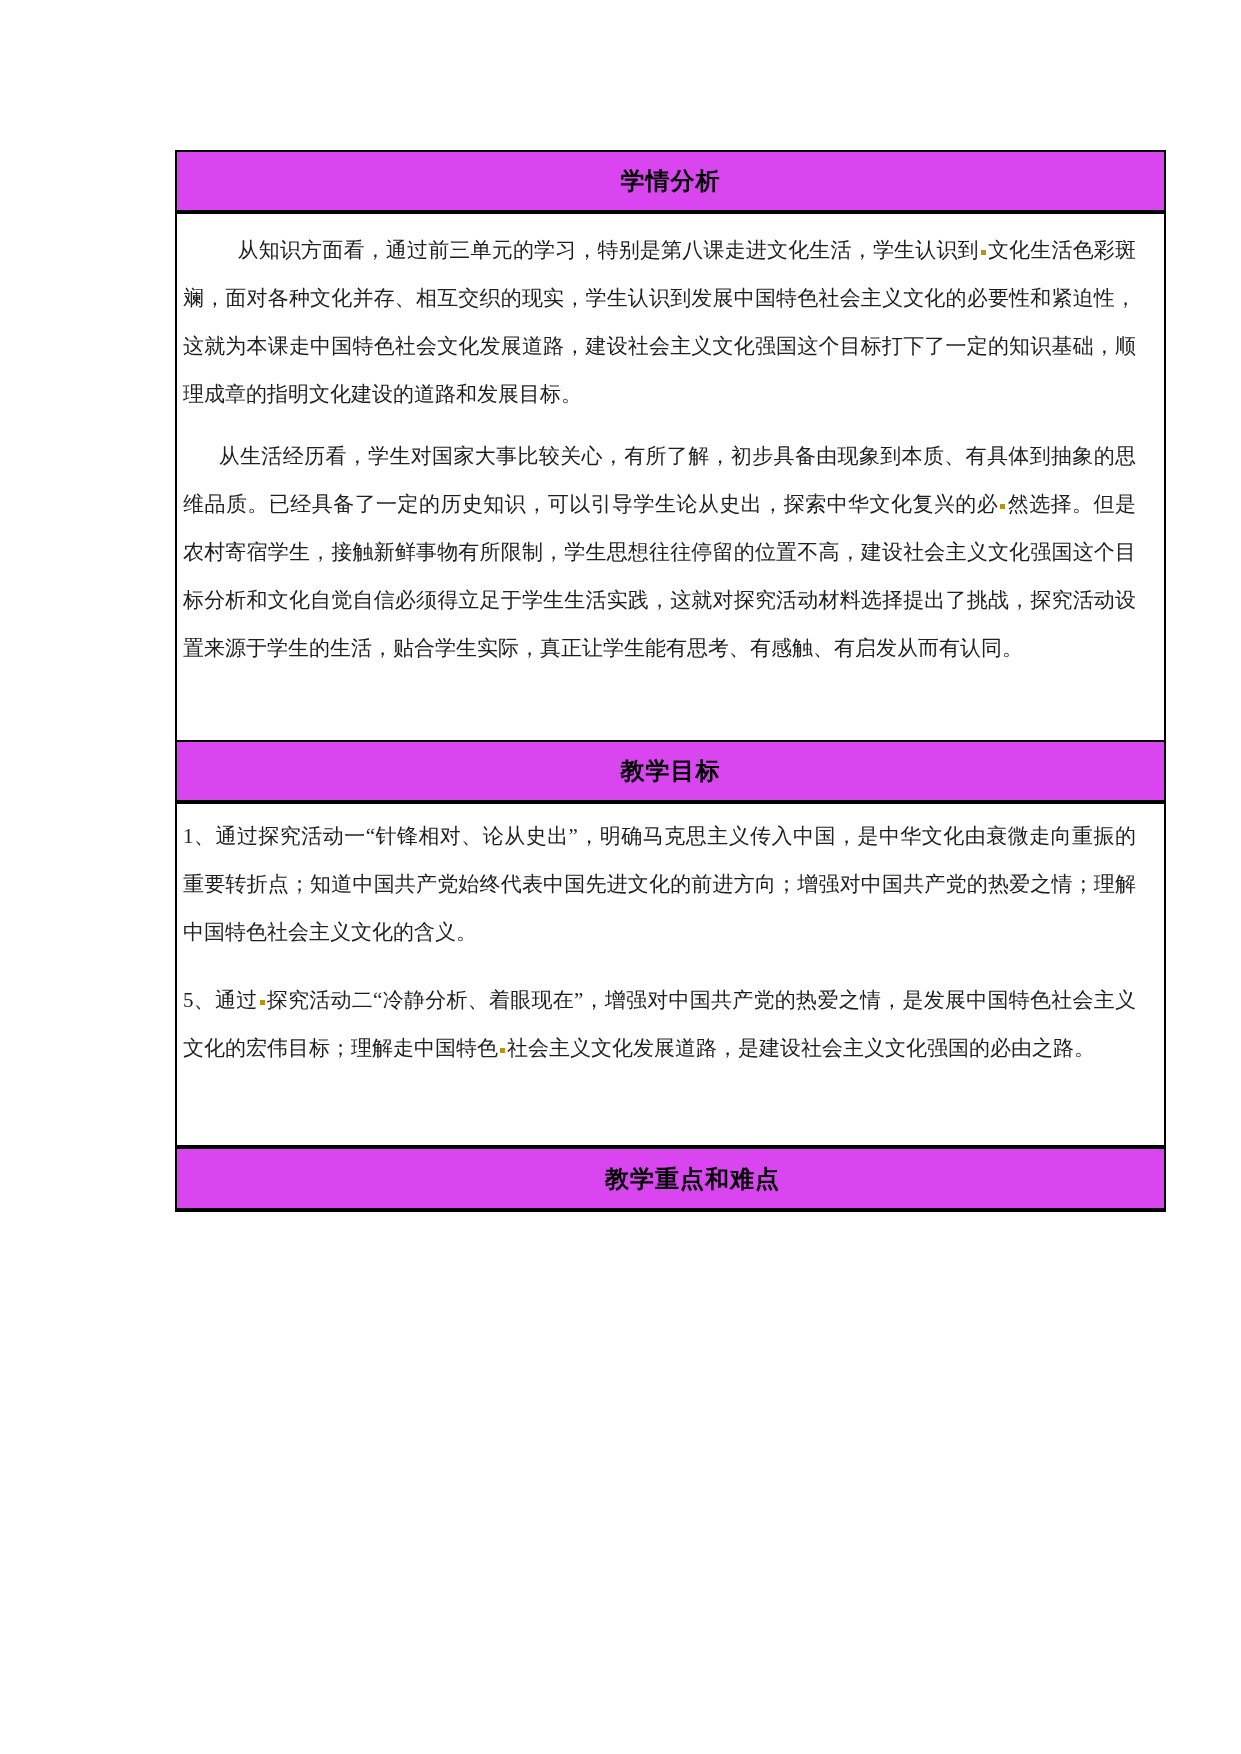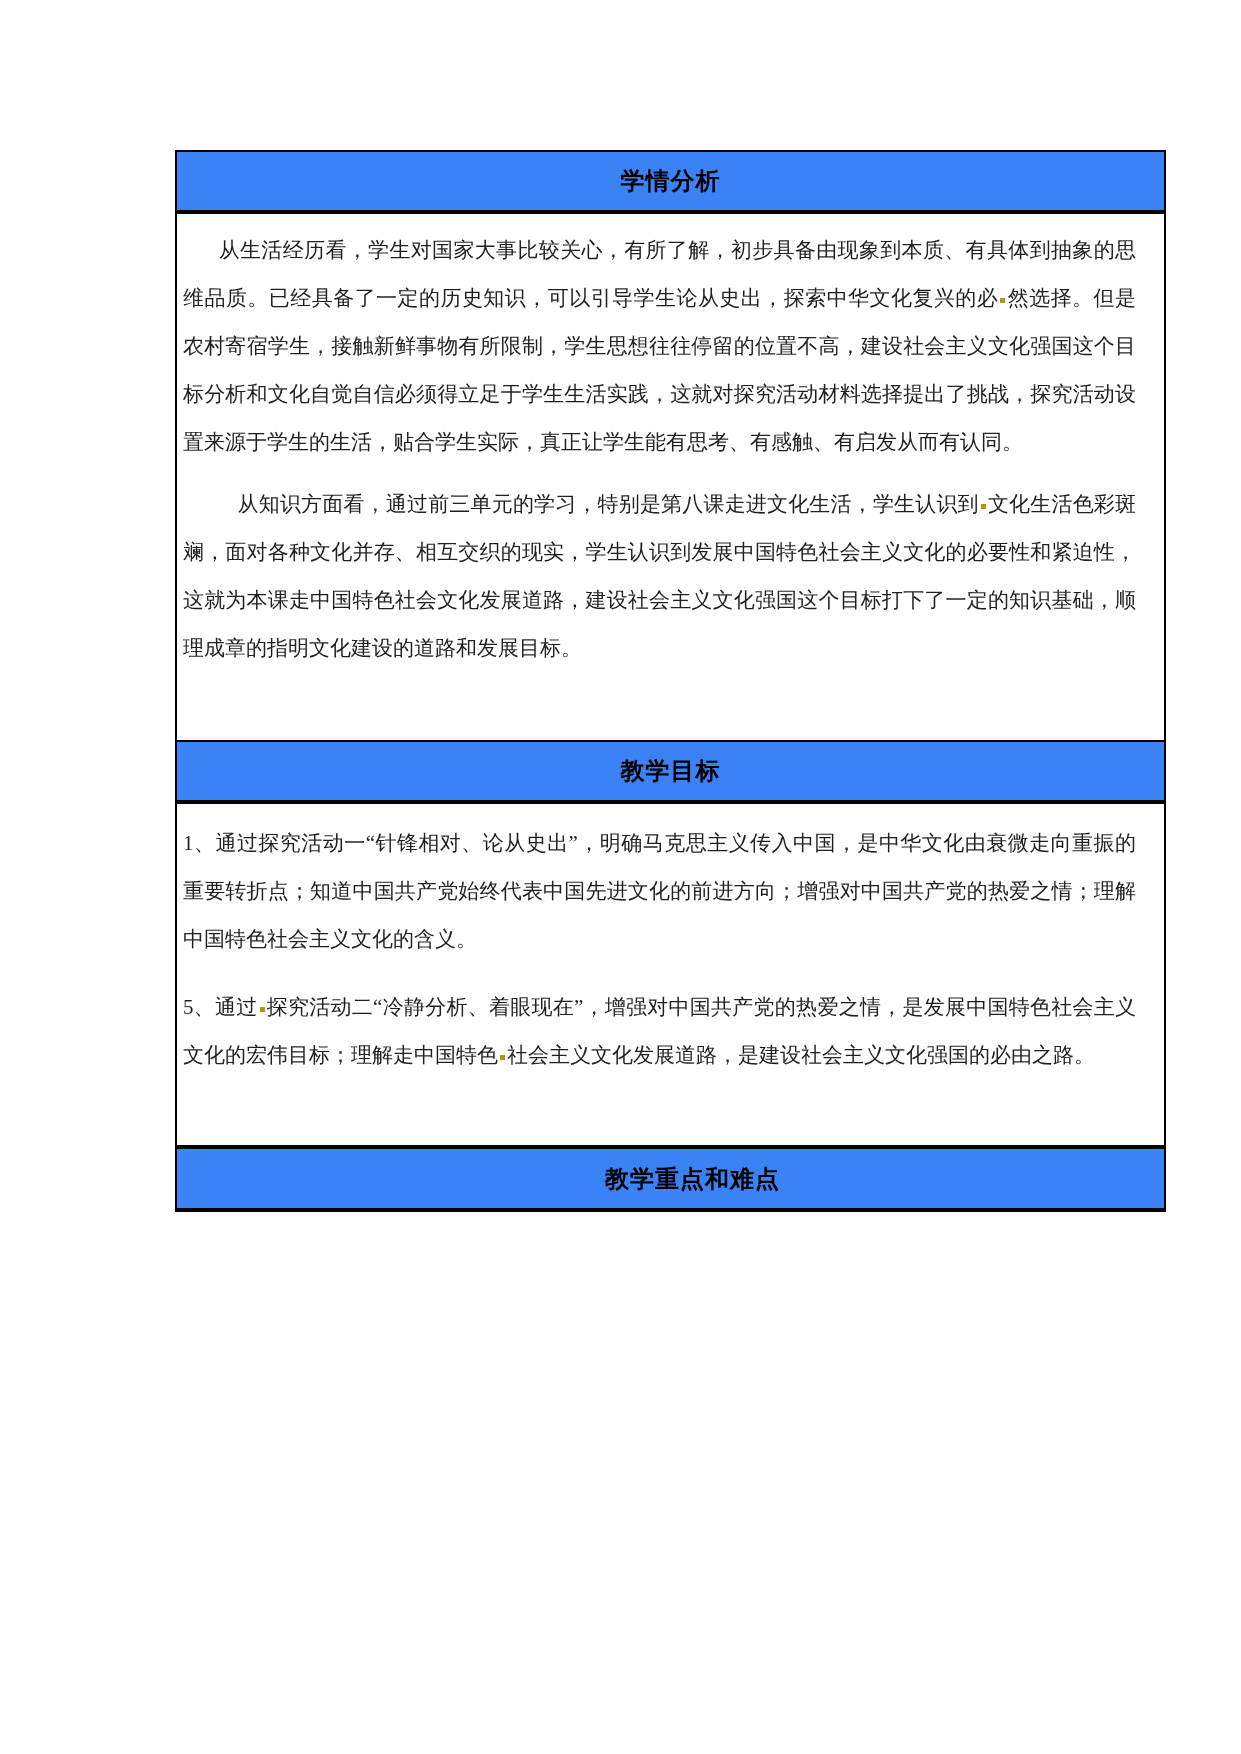--- a/index.html
+++ b/index.html
@@ -18,21 +18,21 @@
     left: 175px;
     top: 150px;
     width: 991px;
     box-sizing: border-box;
     border-left: 2px solid #000000;
     border-right: 2px solid #000000;
     border-top: 2px solid #000000;
   }
   .row-header {
     box-sizing: border-box;
-    background: #3b82f6;
+    background: #d946ef;
     display: flex;
     align-items: center;
     justify-content: center;
     font-family: "Liberation Sans", sans-serif;
     font-weight: bold;
     font-size: 24px;
     color: #000000;
     letter-spacing: 1px;
   }
   .hdr-1 { height: 62px; border-bottom: 4px solid #000000; }
@@ -40,21 +40,21 @@
   .hdr-3 { height: 67px; border-top: 4px solid #000000; border-bottom: 4px solid #000000; padding-left: 44px; }
   .row-content {
     box-sizing: border-box;
     font-size: 21px;
     line-height: 48px;
     color: #1f1f1f;
     text-align: justify;
     padding: 0 28px 0 6px;
   }
   .cell-analysis { height: 526px; padding-top: 12px; }
-  .cell-objectives { height: 341px; padding-top: 15px; }
+  .cell-objectives { height: 341px; padding-top: 8px; }
   .para { margin: 0 0 14px 0; }
   .para.indent-a { text-indent: 2.6em; }
   .para.indent-b { text-indent: 1.7em; }
   .obj-item { margin: 0 0 20px 0; }
   .proof-dot {
     display: inline-block;
     width: 5px;
     height: 5px;
     background: #b5950e;
     margin: 0 2px 2px 2px;
@@ -65,22 +65,22 @@
 <body>
 
 <div class="doc-page">
   <div class="doc-table">
 
     <div class="row-header hdr-1">
       <span>学情分析</span>
     </div>
 
     <div class="row-content cell-analysis">
+      <p class="para indent-a"><span>从知识方面看，通过前三单元的学习，特别是第八课走进文化生活，学生认识到</span><span class="proof-dot"></span><span>文化生活色彩斑斓，面对各种文化并存、相互交织的现实，学生认识到发展中国特色社会主义文化的必要性和紧迫性，这就为本课走中国特色社会文化发展道路，建设社会主义文化强国这个目标打下了一定的知识基础，顺理成章的指明文化建设的道路和发展目标。</span></p>
       <p class="para indent-b"><span>从生活经历看，学生对国家大事比较关心，有所了解，初步具备由现象到本质、有具体到抽象的思维品质。已经具备了一定的历史知识，可以引导学生论从史出，探索中华文化复兴的必</span><span class="proof-dot"></span><span>然选择。但是农村寄宿学生，接触新鲜事物有所限制，学生思想往往停留的位置不高，建设社会主义文化强国这个目标分析和文化自觉自信必须得立足于学生生活实践，这就对探究活动材料选择提出了挑战，探究活动设置来源于学生的生活，贴合学生实际，真正让学生能有思考、有感触、有启发从而有认同。</span></p>
-      <p class="para indent-a"><span>从知识方面看，通过前三单元的学习，特别是第八课走进文化生活，学生认识到</span><span class="proof-dot"></span><span>文化生活色彩斑斓，面对各种文化并存、相互交织的现实，学生认识到发展中国特色社会主义文化的必要性和紧迫性，这就为本课走中国特色社会文化发展道路，建设社会主义文化强国这个目标打下了一定的知识基础，顺理成章的指明文化建设的道路和发展目标。</span></p>
     </div>
 
     <div class="row-header hdr-2">
       <span>教学目标</span>
     </div>
 
     <div class="row-content cell-objectives">
       <p class="para obj-item"><span>1、通过探究活动一“针锋相对、论从史出”，明确马克思主义传入中国，是中华文化由衰微走向重振的重要转折点；知道中国共产党始终代表中国先进文化的前进方向；增强对中国共产党的热爱之情；理解中国特色社会主义文化的含义。</span></p>
       <p class="para obj-item"><span>5、通过</span><span class="proof-dot"></span><span>探究活动二“冷静分析、着眼现在”，增强对中国共产党的热爱之情，是发展中国特色社会主义文化的宏伟目标；理解走中国特色</span><span class="proof-dot"></span><span>社会主义文化发展道路，是建设社会主义文化强国的必由之路。</span></p>
     </div>

